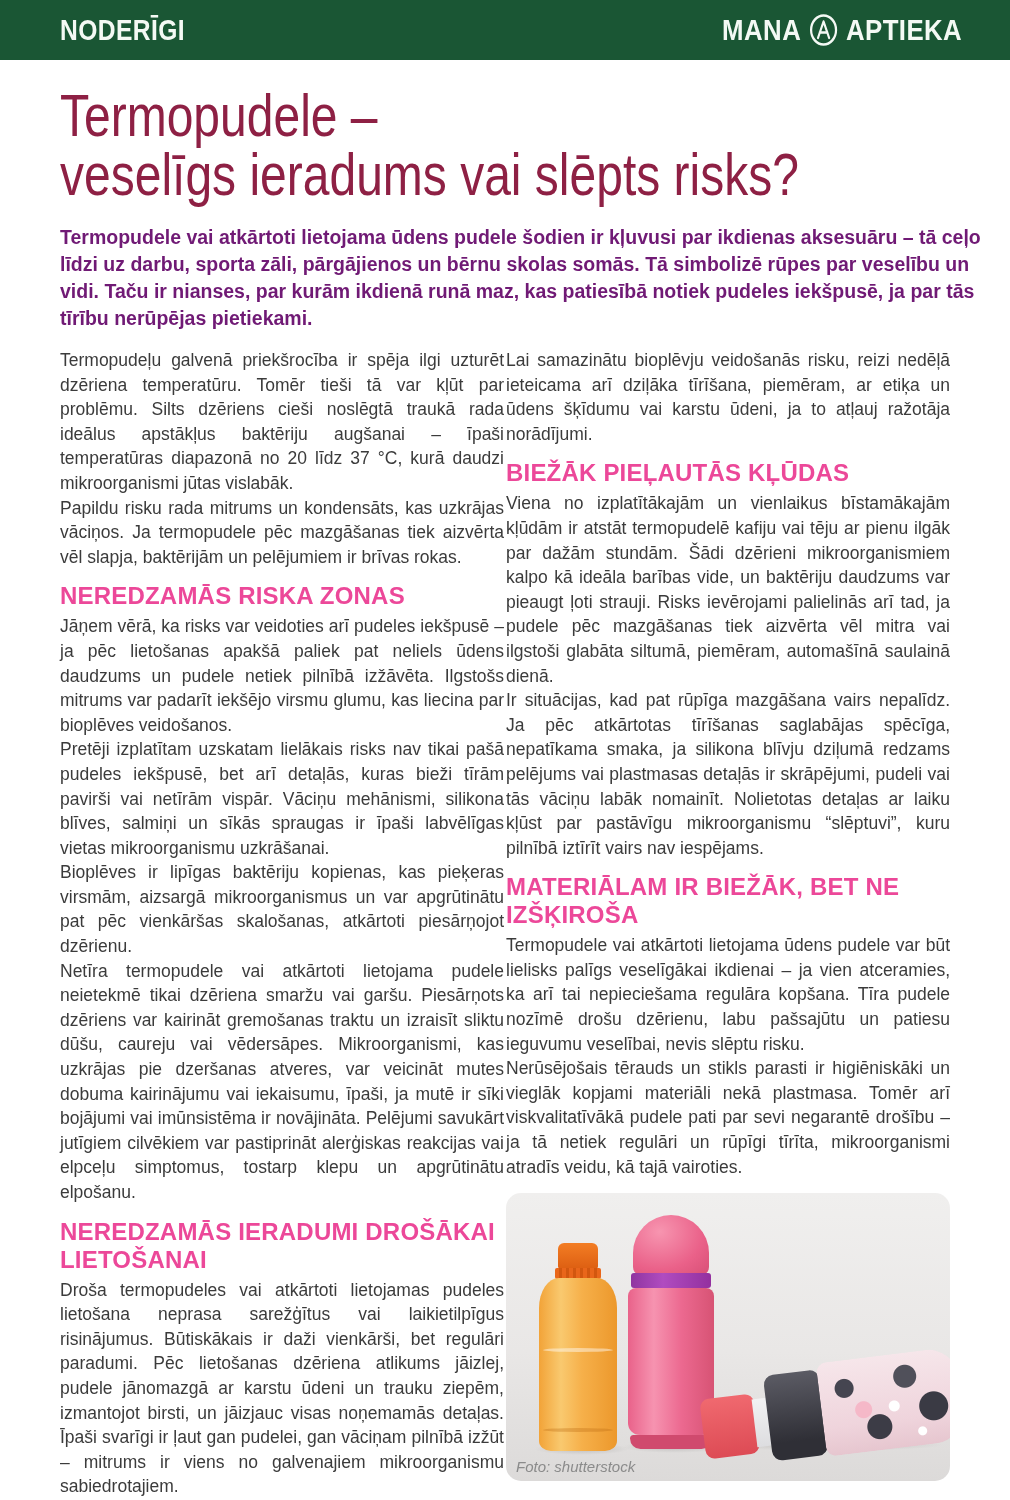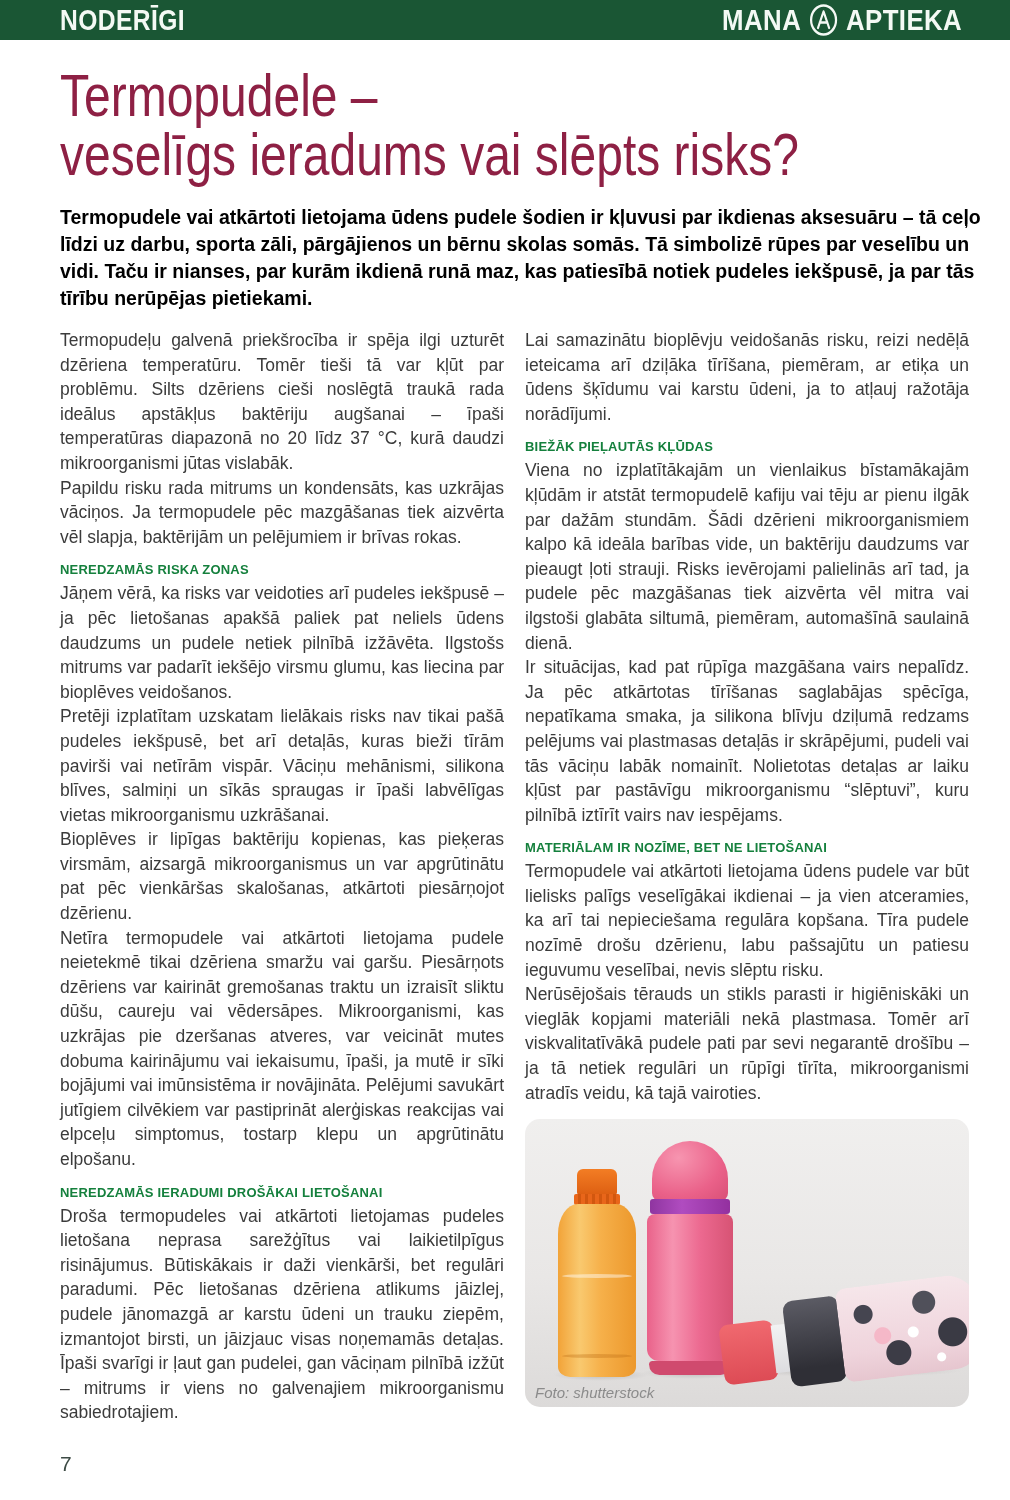--- a/index.html
+++ b/index.html
@@ -8,21 +8,21 @@
     width:1010px; height:1500px;
     background:#ffffff;
     font-family:"Liberation Sans","DejaVu Sans",sans-serif;
     color:#3b3b3b;
     display:flex; flex-direction:column;
     overflow:hidden;
   }
 
   
   .header-bar {
-    height:40px; background:#1a5634;
+    height:60px; background:#1a5634;
     display:flex; align-items:center; justify-content:space-between;
     padding:0 48px 0 60px; flex:0 0 auto;
   }
   .section-tag {
     color:#f4f9f4; font-size:30px; font-weight:bold;
     letter-spacing:.5px; transform:scaleX(.82); transform-origin:left center;
     white-space:nowrap;
   }
   .brand {
     display:flex; align-items:center; gap:9px;
@@ -36,33 +36,33 @@
 
   .article-title {
     margin-top:26px; color:#8e2044; font-weight:500;
   }
   .article-title .t-line {
     display:block; font-size:60px; line-height:59px;
     transform:scaleX(.80); transform-origin:left center; white-space:nowrap;
   }
 
   .lead {
-    margin-top:20px; color:#000000; font-weight:bold;
+    margin-top:20px; color:#701a75; font-weight:bold;
     font-size:19.5px; line-height:27px; text-align:left;
   }
 
-  .cols { display:flex; gap:21px; margin-top:16px; }
+  .cols { display:flex; gap:2px; margin-top:16px; }
   .col { width:444px; }
 
   .body-p {
     font-size:17.5px; line-height:24.6px; text-align:justify;
     color:#3b3b3b;
   }
   .sec-heading {
-    color:#15803d; font-size:13px; font-weight:bold;
+    color:#ec4899; font-size:24px; font-weight:bold;
     letter-spacing:.2px; margin:13px 0 4px 0;
   }
   .sec:first-child .sec-heading { margin-top:0; }
 
   
   .photo {
     position:relative; width:444px; height:288px; margin-top:14px;
     background:linear-gradient(180deg,#f0efee 0%,#e9e7e6 55%,#dcdad9 100%);
     overflow:hidden;
     border-radius:15px;
@@ -190,21 +190,21 @@
       <section class="sec">
         <h3 class="sec-heading">BIEŽĀK PIEĻAUTĀS KĻŪDAS</h3>
         <p class="body-p">Viena no izplatītākajām un vienlaikus bīstamākajām kļūdām ir atstāt termopudelē kafiju vai tēju ar pienu ilgāk par dažām stundām. Šādi dzērieni mikroorganismiem kalpo kā ideāla barības vide, un baktēriju daudzums var pieaugt ļoti strauji. Risks ievērojami palielinās arī tad, ja pudele pēc mazgāšanas tiek aizvērta vēl mitra vai ilgstoši glabāta siltumā, piemēram, automašīnā saulainā dienā.</p>
       </section>
 
       <section class="sec">
         <p class="body-p">Ir situācijas, kad pat rūpīga mazgāšana vairs nepalīdz. Ja pēc atkārtotas tīrīšanas saglabājas spēcīga, nepatīkama smaka, ja silikona blīvju dziļumā redzams pelējums vai plastmasas detaļās ir skrāpējumi, pudeli vai tās vāciņu labāk nomainīt. Nolietotas detaļas ar laiku kļūst par pastāvīgu mikroorganismu “slēptuvi”, kuru pilnībā iztīrīt vairs nav iespējams.</p>
       </section>
 
       <section class="sec">
-        <h3 class="sec-heading">MATERIĀLAM IR NOZĪME, BET NE LIETOŠANAI</h3>
+        <h3 class="sec-heading">MATERIĀLAM IR BIEŽĀK, BET NE IZŠĶIROŠA</h3>
         <p class="body-p">Termopudele vai atkārtoti lietojama ūdens pudele var būt lielisks palīgs veselīgākai ikdienai – ja vien atceramies, ka arī tai nepieciešama regulāra kopšana. Tīra pudele nozīmē drošu dzērienu, labu pašsajūtu un patiesu ieguvumu veselībai, nevis slēptu risku.</p>
         <p class="body-p">Nerūsējošais tērauds un stikls parasti ir higiēniskāki un vieglāk kopjami materiāli nekā plastmasa. Tomēr arī viskvalitatīvākā pudele pati par sevi negarantē drošību – ja tā netiek regulāri un rūpīgi tīrīta, mikroorganismi atradīs veidu, kā tajā vairoties.</p>
       </section>
 
       <figure class="photo">
         <div class="gshadow" style="left:28px; bottom:26px; width:96px;"></div>
         <div class="gshadow" style="left:116px; bottom:28px; width:104px;"></div>
         <div class="gshadow" style="right:6px; bottom:30px; width:230px;"></div>
 
         <div class="bottle-orange">

